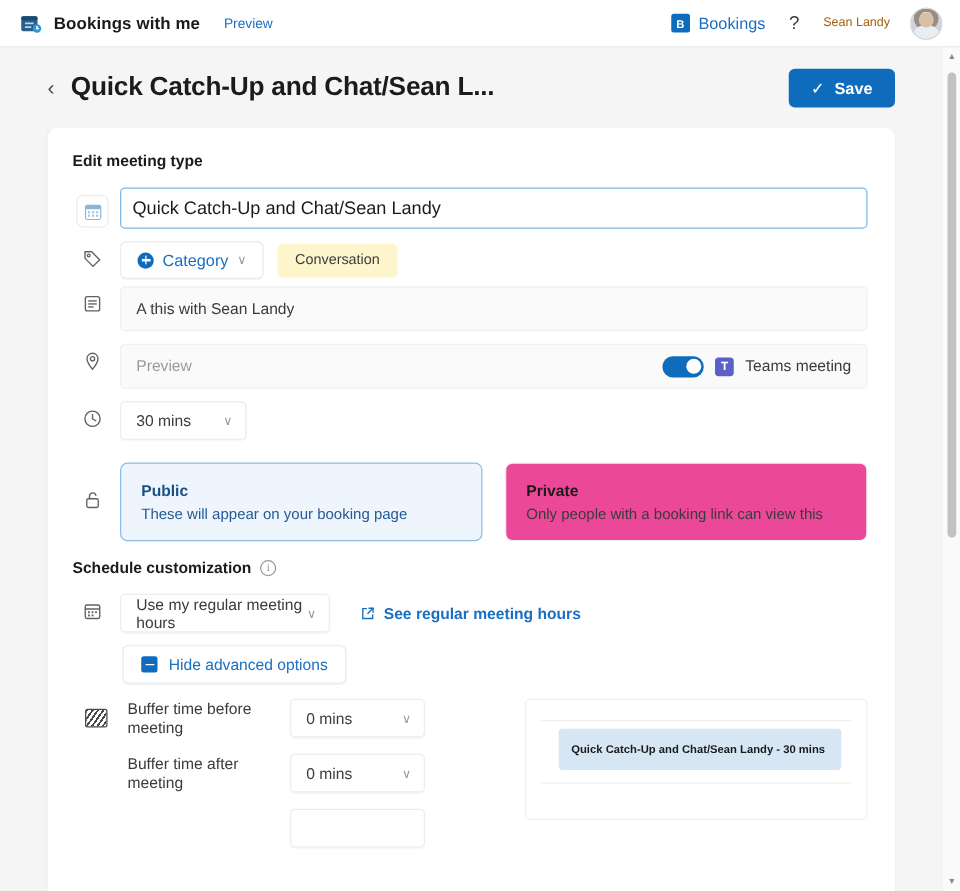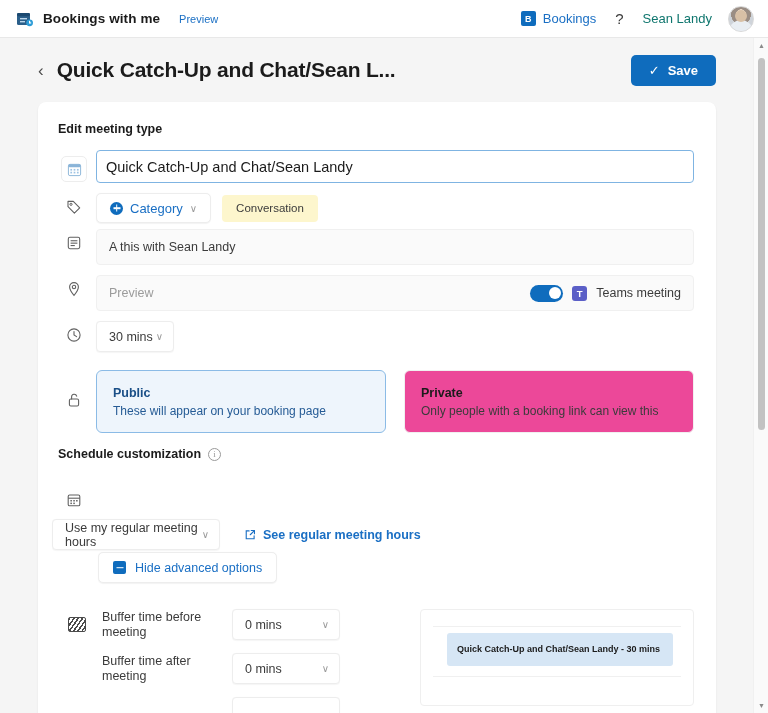--- a/index.html
+++ b/index.html
@@ -24,21 +24,21 @@
   }
   .brand { display: flex; align-items: center; gap: 9px; }
   .brand-icon { width: 18px; height: 18px; position: relative; flex: 0 0 auto; }
   .brand-title { font-size: 13.5px; font-weight: bold; letter-spacing: .1px; color: #1b1b1b; }
   .preview-tag { font-size: 11px; color: #1a6fc4; margin-left: 10px; font-weight: normal; }
   .appbar-right { margin-left: auto; display: flex; align-items: center; gap: 16px; }
   .bookings-link { display: flex; align-items: center; gap: 7px; font-size: 13px; color: #1a6fc4; cursor: pointer; }
   .bk-sq { width: 15px; height: 15px; background: #0f6cbd; border-radius: 2px; display: flex; align-items: center; justify-content: center;
            color:#fff; font-size: 9px; font-weight: bold; font-family: "Liberation Sans", sans-serif; }
   .help-q { font-size: 15px; color: #3b3b3b; cursor: pointer; padding: 0 3px; }
-  .user-name { font-size: 13px; color: #0f766e; }
+  .user-name { font-size: 10px; color: #a16207; }
   .avatar {
     width: 26px; height: 26px; border-radius: 50%;
     background: radial-gradient(circle at 50% 32%, #e8d6c4 0 26%, #9a8d84 27% 48%, #cfd4da 49% 100%);
     border: 1px solid #d8d8d8;
     overflow: hidden; position: relative; cursor: pointer;
   }
   .avatar::after {
     content:""; position:absolute; left:50%; top:58%; transform:translateX(-50%);
     width: 22px; height: 18px; border-radius: 50% 50% 0 0; background:#e9eef3;
   }
@@ -158,21 +158,21 @@
     color:#fff; font-size: 9.5px; font-weight: bold;
   }
 
   
   .dd {
     height: 31px; border: 1px solid #ededed; border-radius: 4px; background: #fff;
     display: inline-flex; align-items: center; justify-content: space-between;
     padding: 0 10px 0 12px; font-size: 12.5px; color: #3b3b3b; cursor: pointer;
     box-shadow: 0 .5px 1px rgba(0,0,0,.04);
   }
-  .dd.w-dur { width: 78px; }
+  .dd.w-dur { width: 101px; }
   .dd.w-hours { width: 168px; }
   .dd.w-buf { width: 108px; }
 
   
   .vis-wrap { display: flex; gap: 18px; }
   .vis-card {
     flex: 1 1 0; height: 63px;
     border-radius: 6px; padding: 11px 16px;
     display: flex; flex-direction: column; justify-content: center;
     cursor: pointer;
@@ -215,21 +215,21 @@
   .minus-sq {
     width: 13px; height: 13px; border-radius: 2px; background: #0f6cbd;
     position: relative; flex: 0 0 auto;
   }
   .minus-sq::after {
     content:""; position:absolute; left:50%; top:50%; transform:translate(-50%,-50%);
     width: 7px; height: 1.6px; background:#fff;
   }
 
   
-  .adv-area { display: flex; margin-top: 26px; }
+  .adv-area { display: flex; margin-top: 12px; }
   .buf-col { width: 352px; flex: 0 0 352px; }
   .buf-row { display: flex; align-items: center; margin-bottom: 13px; }
   .buf-icon { width: 50px; flex: 0 0 50px; display:flex; justify-content:center; }
   .buf-label { width: 130px; flex: 0 0 130px; font-size: 12.5px; color: #3b3b3b; line-height: 15px; }
   .blinds {
     width: 18px; height: 15px; border: 1.4px solid #4b4b4b; border-radius: 2px;
     background: repeating-linear-gradient(125deg,#4b4b4b 0 1.5px,#fff 1.5px 3.5px);
   }
   .preview-panel {
     flex: 1 1 auto;
@@ -432,21 +432,21 @@
         </div>
       </div>
     </div>
 
     
     <div class="sched-head">
       <span class="t">Schedule customization</span>
       <span class="info-circ">i</span>
     </div>
 
-    <div class="row" style="margin-bottom:2px;flex-direction:column;">
+    <div class="row" style="margin-bottom:10px;">
       <div class="row-icon">
         <span>
           <svg class="svg-ico" width="16" height="16" viewBox="0 0 16 16">
             <rect x="2.2" y="3" width="11.6" height="10.8" rx="1.4" fill="none" stroke="#616161" stroke-width="1.1"></rect>
             <path d="M2.2 6.2h11.6" stroke="#616161" stroke-width="1.1"></path>
             <rect x="4.4" y="8" width="1.5" height="1.5" fill="#616161"></rect>
             <rect x="7.3" y="8" width="1.5" height="1.5" fill="#616161"></rect>
             <rect x="10.1" y="8" width="1.5" height="1.5" fill="#616161"></rect>
             <rect x="4.4" y="10.6" width="1.5" height="1.5" fill="#616161"></rect>
             <rect x="7.3" y="10.6" width="1.5" height="1.5" fill="#616161"></rect>

